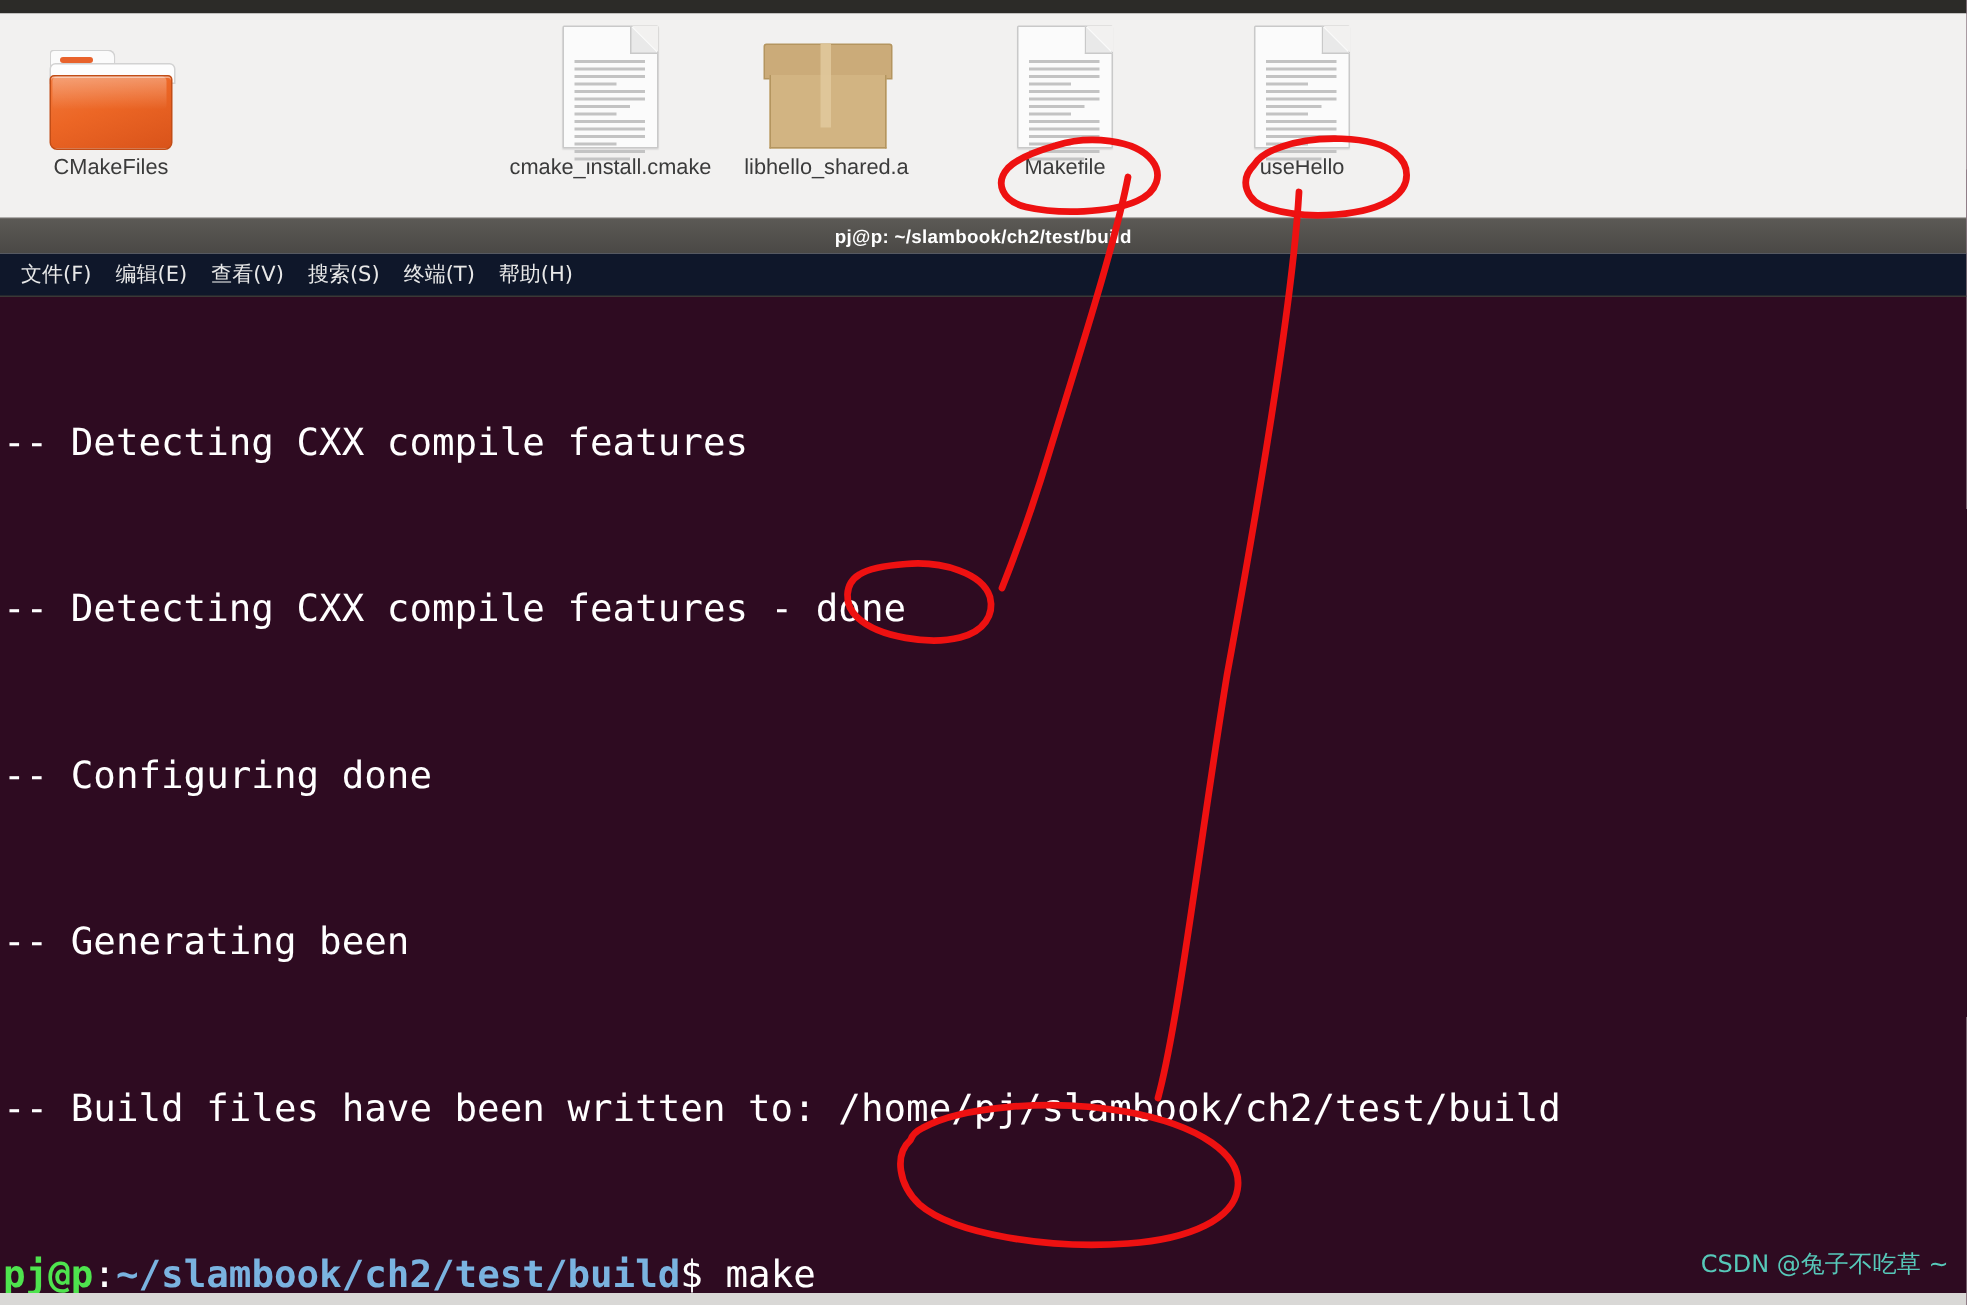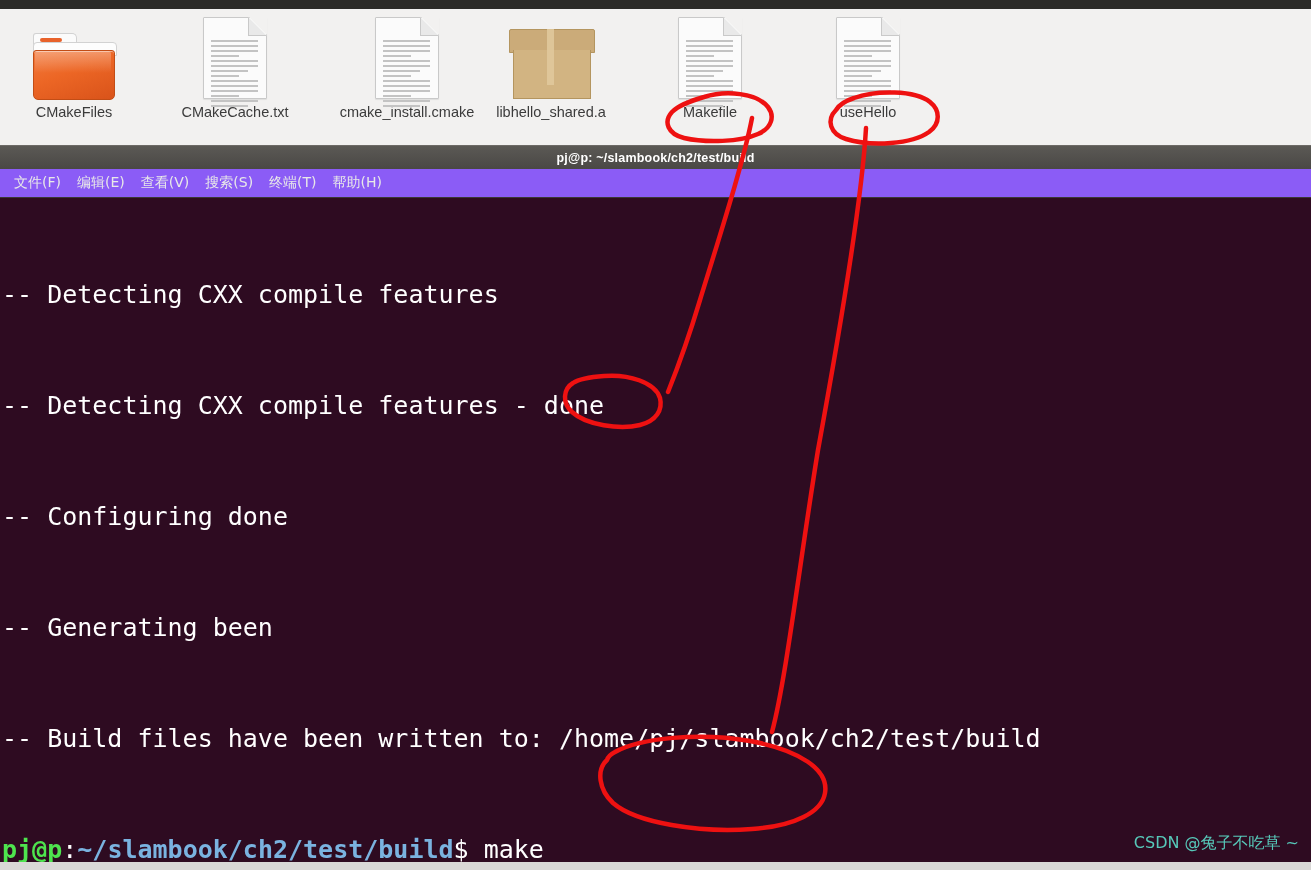--- a/index.html
+++ b/index.html
@@ -50,21 +50,21 @@
   .box .lid{position:absolute;left:0;top:0;width:84px;height:22px;background:#cbab79;border:1px solid #b4955f;border-radius:2px 2px 0 0;}
   .box .body{position:absolute;left:4px;top:21px;width:76px;height:48px;background:#d2b482;border:1px solid #b4955f;border-top:none;}
   .box .tape{position:absolute;left:38px;top:0;width:7px;height:56px;background:#e0c89b;opacity:.9;}
 
   
   .term-win{position:absolute;left:0;top:145px;width:1311px;height:725px;}
   .titlebar{height:23px;background:linear-gradient(180deg,#5b5955 0%,#4a4845 100%);
      display:flex;align-items:center;justify-content:center;border-top:1px solid #6d6a66;}
   .title-text{color:#ffffff;font-size:12.5px;font-weight:bold;letter-spacing:.2px;
      font-family:"Liberation Sans",sans-serif;}
-  .menubar{height:28px;background:#8b5cf6;display:flex;align-items:center;padding-left:6px;
+  .menubar{height:28px;background:#0f172a;display:flex;align-items:center;padding-left:6px;
      border-bottom:1px solid #3a3835;}
   .menu-item{color:#e8e8e8;font-size:14px;padding:2px 8px;white-space:nowrap;
      font-family:"DejaVu Sans","Liberation Sans",sans-serif;}
 
   .term-body{position:relative;height:674px;background:#2e0b21;overflow:hidden;}
   .term-text{
     position:absolute;left:0;top:0;right:0;
     font-family:"DejaVu Sans Mono","Liberation Mono",monospace;
     font-size:25px;line-height:37px;white-space:pre;color:#ffffff;
     padding:4px 0 0 2px;letter-spacing:0px;
@@ -96,45 +96,20 @@
         <div class="folder">
           <div class="tab"></div>
             <div class="back"></div>
             <div class="front"></div>
             <div class="gloss"></div>
         </div>
       </div>
       <div class="icon-label">CMakeFiles</div>
     </div>
 
-    <div class="icon-cell" style="left:165px;">
-      <div class="icon-art">
-        <div class="doc">
-            <div class="fold"></div>
-            <div class="fold2"></div>
-          <div class="lines">
-              <i></i>
-              <i></i>
-              <i></i>
-              <i></i>
-              <i></i>
-              <i></i>
-              <i></i>
-              <i></i>
-              <i></i>
-              <i></i>
-              <i></i>
-              <i></i>
-              <i></i>
-              <i></i>
-            </div>
-        </div>
-      </div>
-      <div class="icon-label">CMakeCache.txt</div>
-    </div>
 
     <div class="icon-cell" style="left:337px;">
       <div class="icon-art">
         <div class="doc">
             <div class="fold"></div>
             <div class="fold2"></div>
           <div class="lines">
               <i></i>
               <i></i>
               <i></i>

